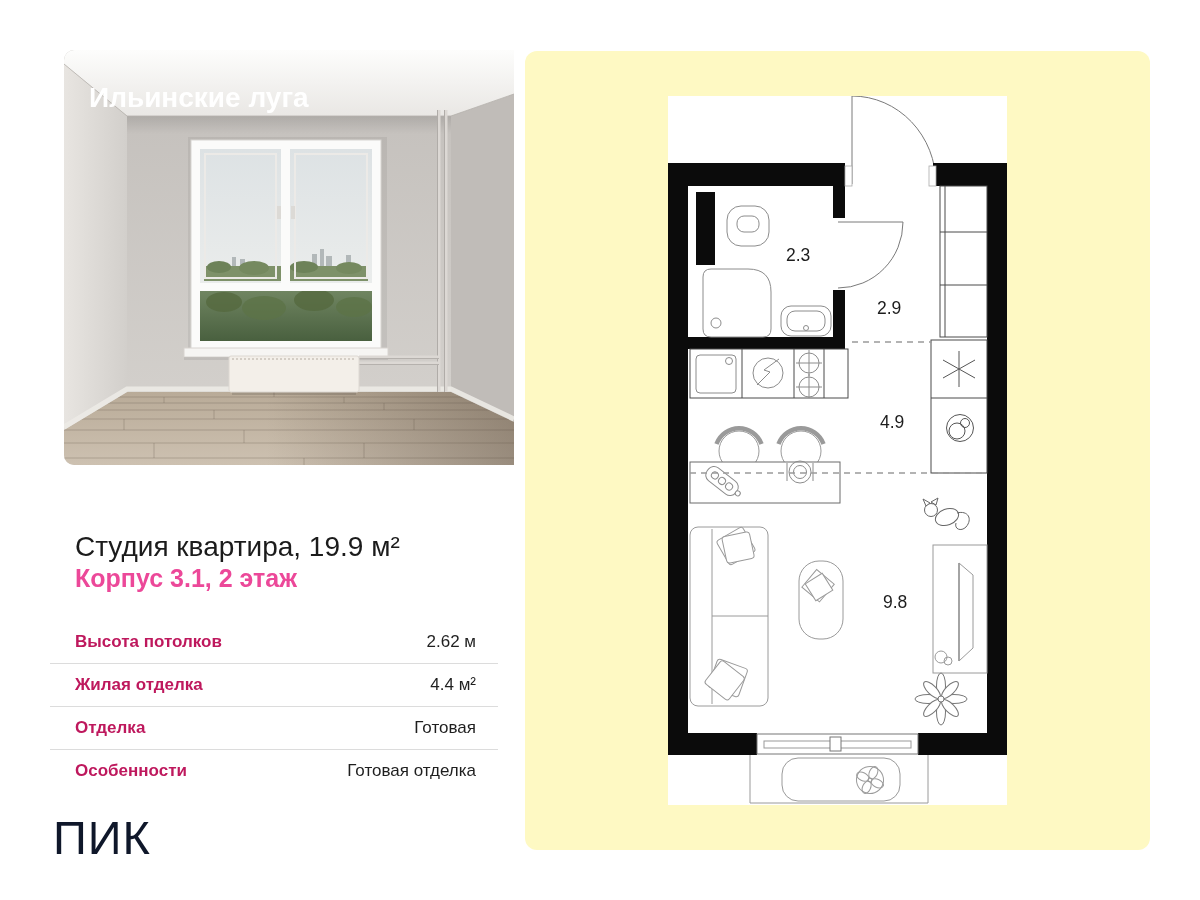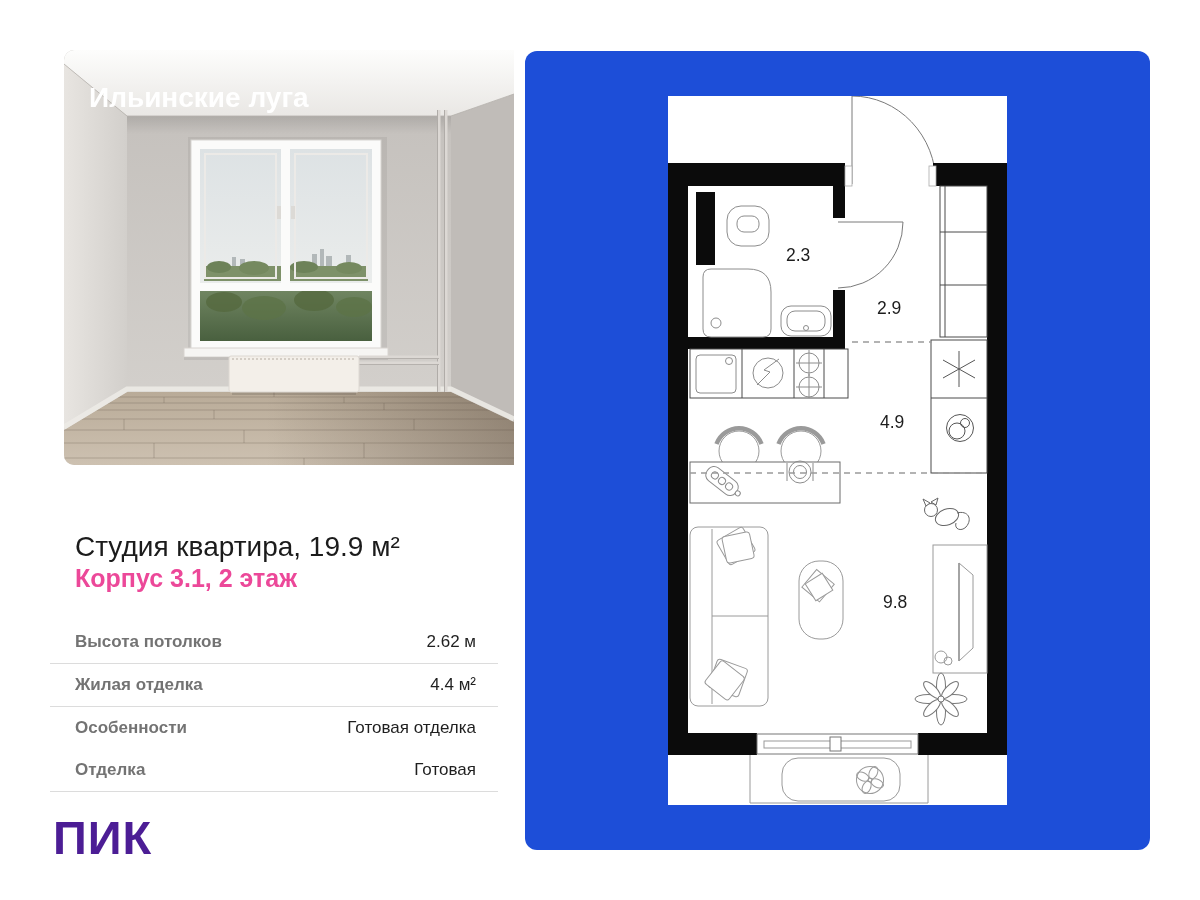--- a/index.html
+++ b/index.html
@@ -6,25 +6,25 @@
   .stage{position:relative;width:1200px;height:900px;background:#ffffff;overflow:hidden;
          font-family:"Liberation Sans", sans-serif;}
   .photo-card{position:absolute;left:56px;top:50px;width:518px;height:415px;border-radius:10px;
               overflow:hidden;margin-left:8px;}
   .photo-title{font:bold 28px "Liberation Sans", sans-serif;fill:#ffffff;}
   .listing-title{position:absolute;left:75px;top:531px;font-size:28px;font-weight:normal;color:#1b1b1b;}
   .listing-subtitle{position:absolute;left:75px;top:564px;font-size:25px;font-weight:bold;color:#ec4899;}
   .spec-table{position:absolute;left:50px;top:621px;width:448px;}
   .spec-row{display:flex;justify-content:space-between;align-items:center;height:42px;}
   .spec-row.divided{border-bottom:1px solid #dcdcdc;}
-  .spec-label{padding-left:25px;font-size:17px;font-weight:bold;color:#737373;}
+  .spec-label{padding-left:25px;font-size:17px;font-weight:bold;color:#be185d;}
   .spec-value{padding-right:22px;font-size:17px;color:#1f1f1f;text-align:right;}
-  .pik-logo{position:absolute;left:53px;top:810px;font-size:47px;font-weight:bold;
-            letter-spacing:1px;color:#4c1d95;}
-  .plan-panel{position:absolute;left:525px;top:51px;width:625px;height:799px;background:#1d4ed8;
+  .pik-logo{position:absolute;left:53px;top:810px;font-size:47px;font-weight:normal;
+            letter-spacing:1px;color:#0f172a;}
+  .plan-panel{position:absolute;left:525px;top:51px;width:625px;height:799px;background:#fef9c3;
               border-radius:12px;}
   .plan-svg{position:absolute;left:143px;top:45px;}
   .plan-label{font:17.5px "Liberation Sans", sans-serif;fill:#1d1d1d;}
   .fixture{fill:#ffffff;stroke:#8c8c8c;stroke-width:1;}
   .furn{fill:#ffffff;stroke:#9a9a9a;stroke-width:1;}
   .appl{fill:none;stroke:#4a4a4a;stroke-width:1;}
   .doorline{fill:none;stroke:#7a7a7a;stroke-width:1;}
   .dash{fill:none;stroke:#9a9a9a;stroke-width:1.4;stroke-dasharray:6 5;}
 </style>
 </head>
@@ -168,27 +168,27 @@
 
   <div class="spec-table">
     <div class="spec-row divided">
       <span class="spec-label">Высота потолков</span>
       <span class="spec-value">2.62 м</span>
     </div>
     <div class="spec-row divided">
       <span class="spec-label">Жилая отделка</span>
       <span class="spec-value">4.4 м²</span>
     </div>
+    <div class="spec-row divided">
+      <span class="spec-label">Отделка</span>
+      <span class="spec-value">Готовая</span>
+    </div>
     <div class="spec-row">
       <span class="spec-label">Особенности</span>
       <span class="spec-value">Готовая отделка</span>
-    </div>
-    <div class="spec-row divided">
-      <span class="spec-label">Отделка</span>
-      <span class="spec-value">Готовая</span>
     </div>
   </div>
 
   <div class="pik-logo">ПИК</div>
 
   <div class="plan-panel">
     <svg class="plan-svg" width="339" height="709" viewBox="668 96 339 709">
       <rect x="668" y="96" width="339" height="709" fill="#ffffff"></rect>
 
       <g>

